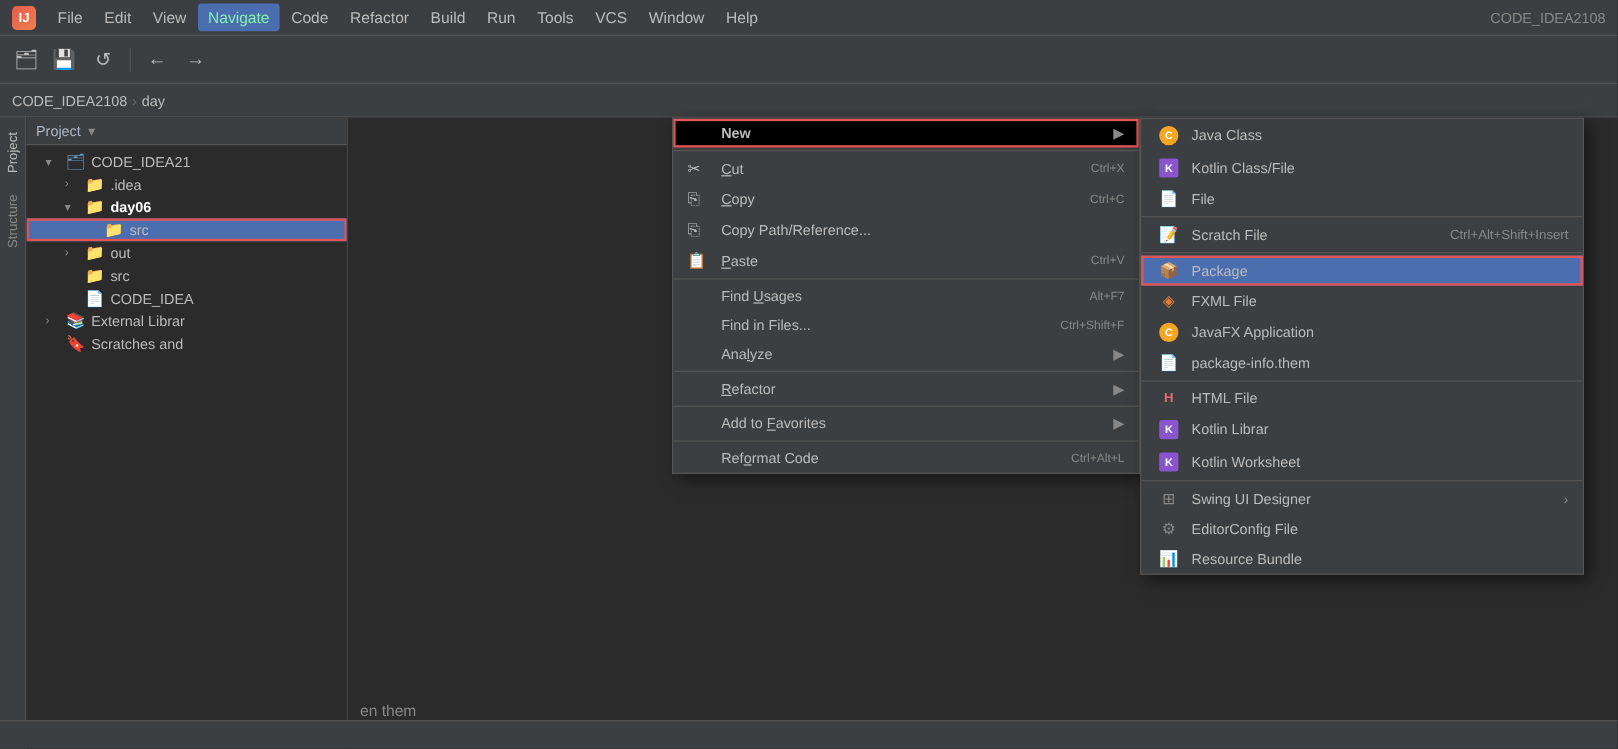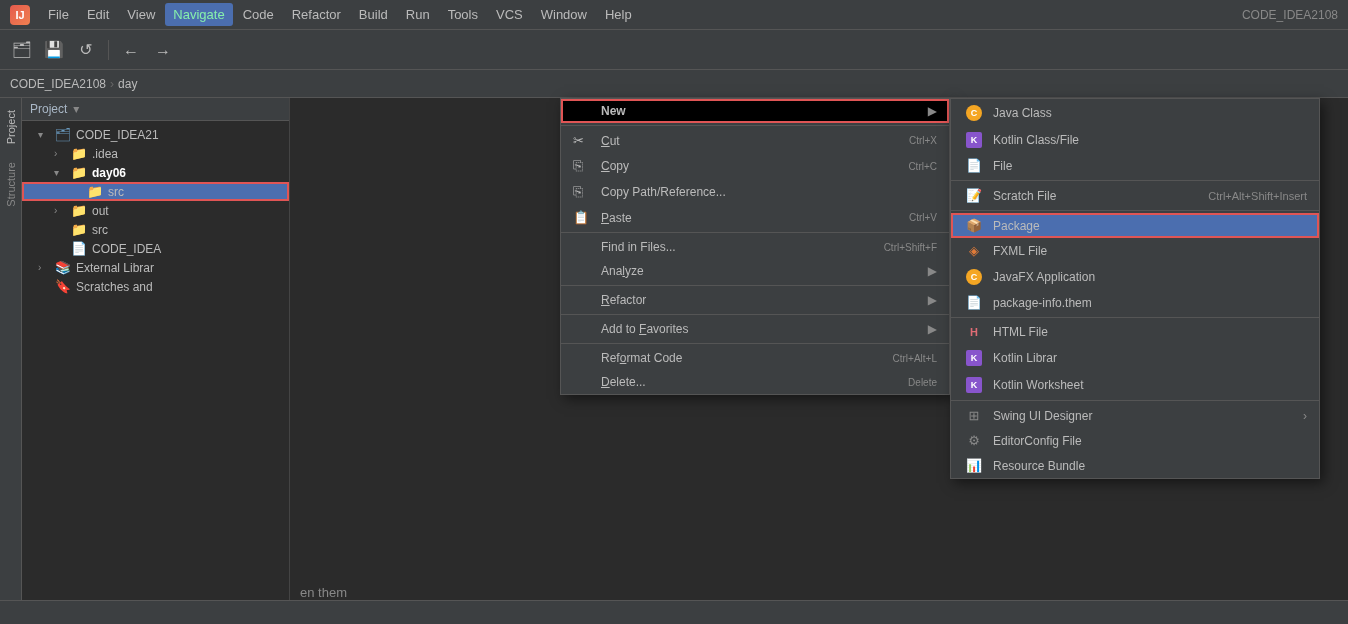--- a/index.html
+++ b/index.html
@@ -433,20 +433,25 @@
         <span>Copy Path/Reference...</span>
       </div>
 
       <div class="ctx-item">
         <span class="ctx-icon">📋</span>
         <span><span class="underline">P</span>aste</span>
         <span class="ctx-shortcut">Ctrl+V</span>
       </div>
       <div class="ctx-separator"></div>
 
+      <div class="ctx-item">
+        <span class="ctx-icon"></span>
+        <span>Find <span class="underline">U</span>sages</span>
+        <span class="ctx-shortcut">Alt+F7</span>
+      </div>
 
       <div class="ctx-item">
         <span class="ctx-icon"></span>
         <span>Find in Files...</span>
         <span class="ctx-shortcut">Ctrl+Shift+F</span>
       </div>
 
 
       <div class="ctx-item">
         <span class="ctx-icon"></span>
@@ -469,25 +474,20 @@
       </div>
       <div class="ctx-separator"></div>
 
       <div class="ctx-item">
         <span class="ctx-icon"></span>
         <span>Ref<span class="underline">o</span>rmat Code</span>
         <span class="ctx-shortcut">Ctrl+Alt+L</span>
       </div>
 
 
-      <div class="ctx-item">
-        <span class="ctx-icon"></span>
-        <span><span class="underline">D</span>elete...</span>
-        <span class="ctx-shortcut">Delete</span>
-      </div>
     </div>
 
     <div class="context-menu-right">
 
       <div class="ctx-right-item">
         <span class="ctx-right-icon">
           <span class="circle-c">C</span>
         </span>
         <span>Java Class</span>
       </div>

